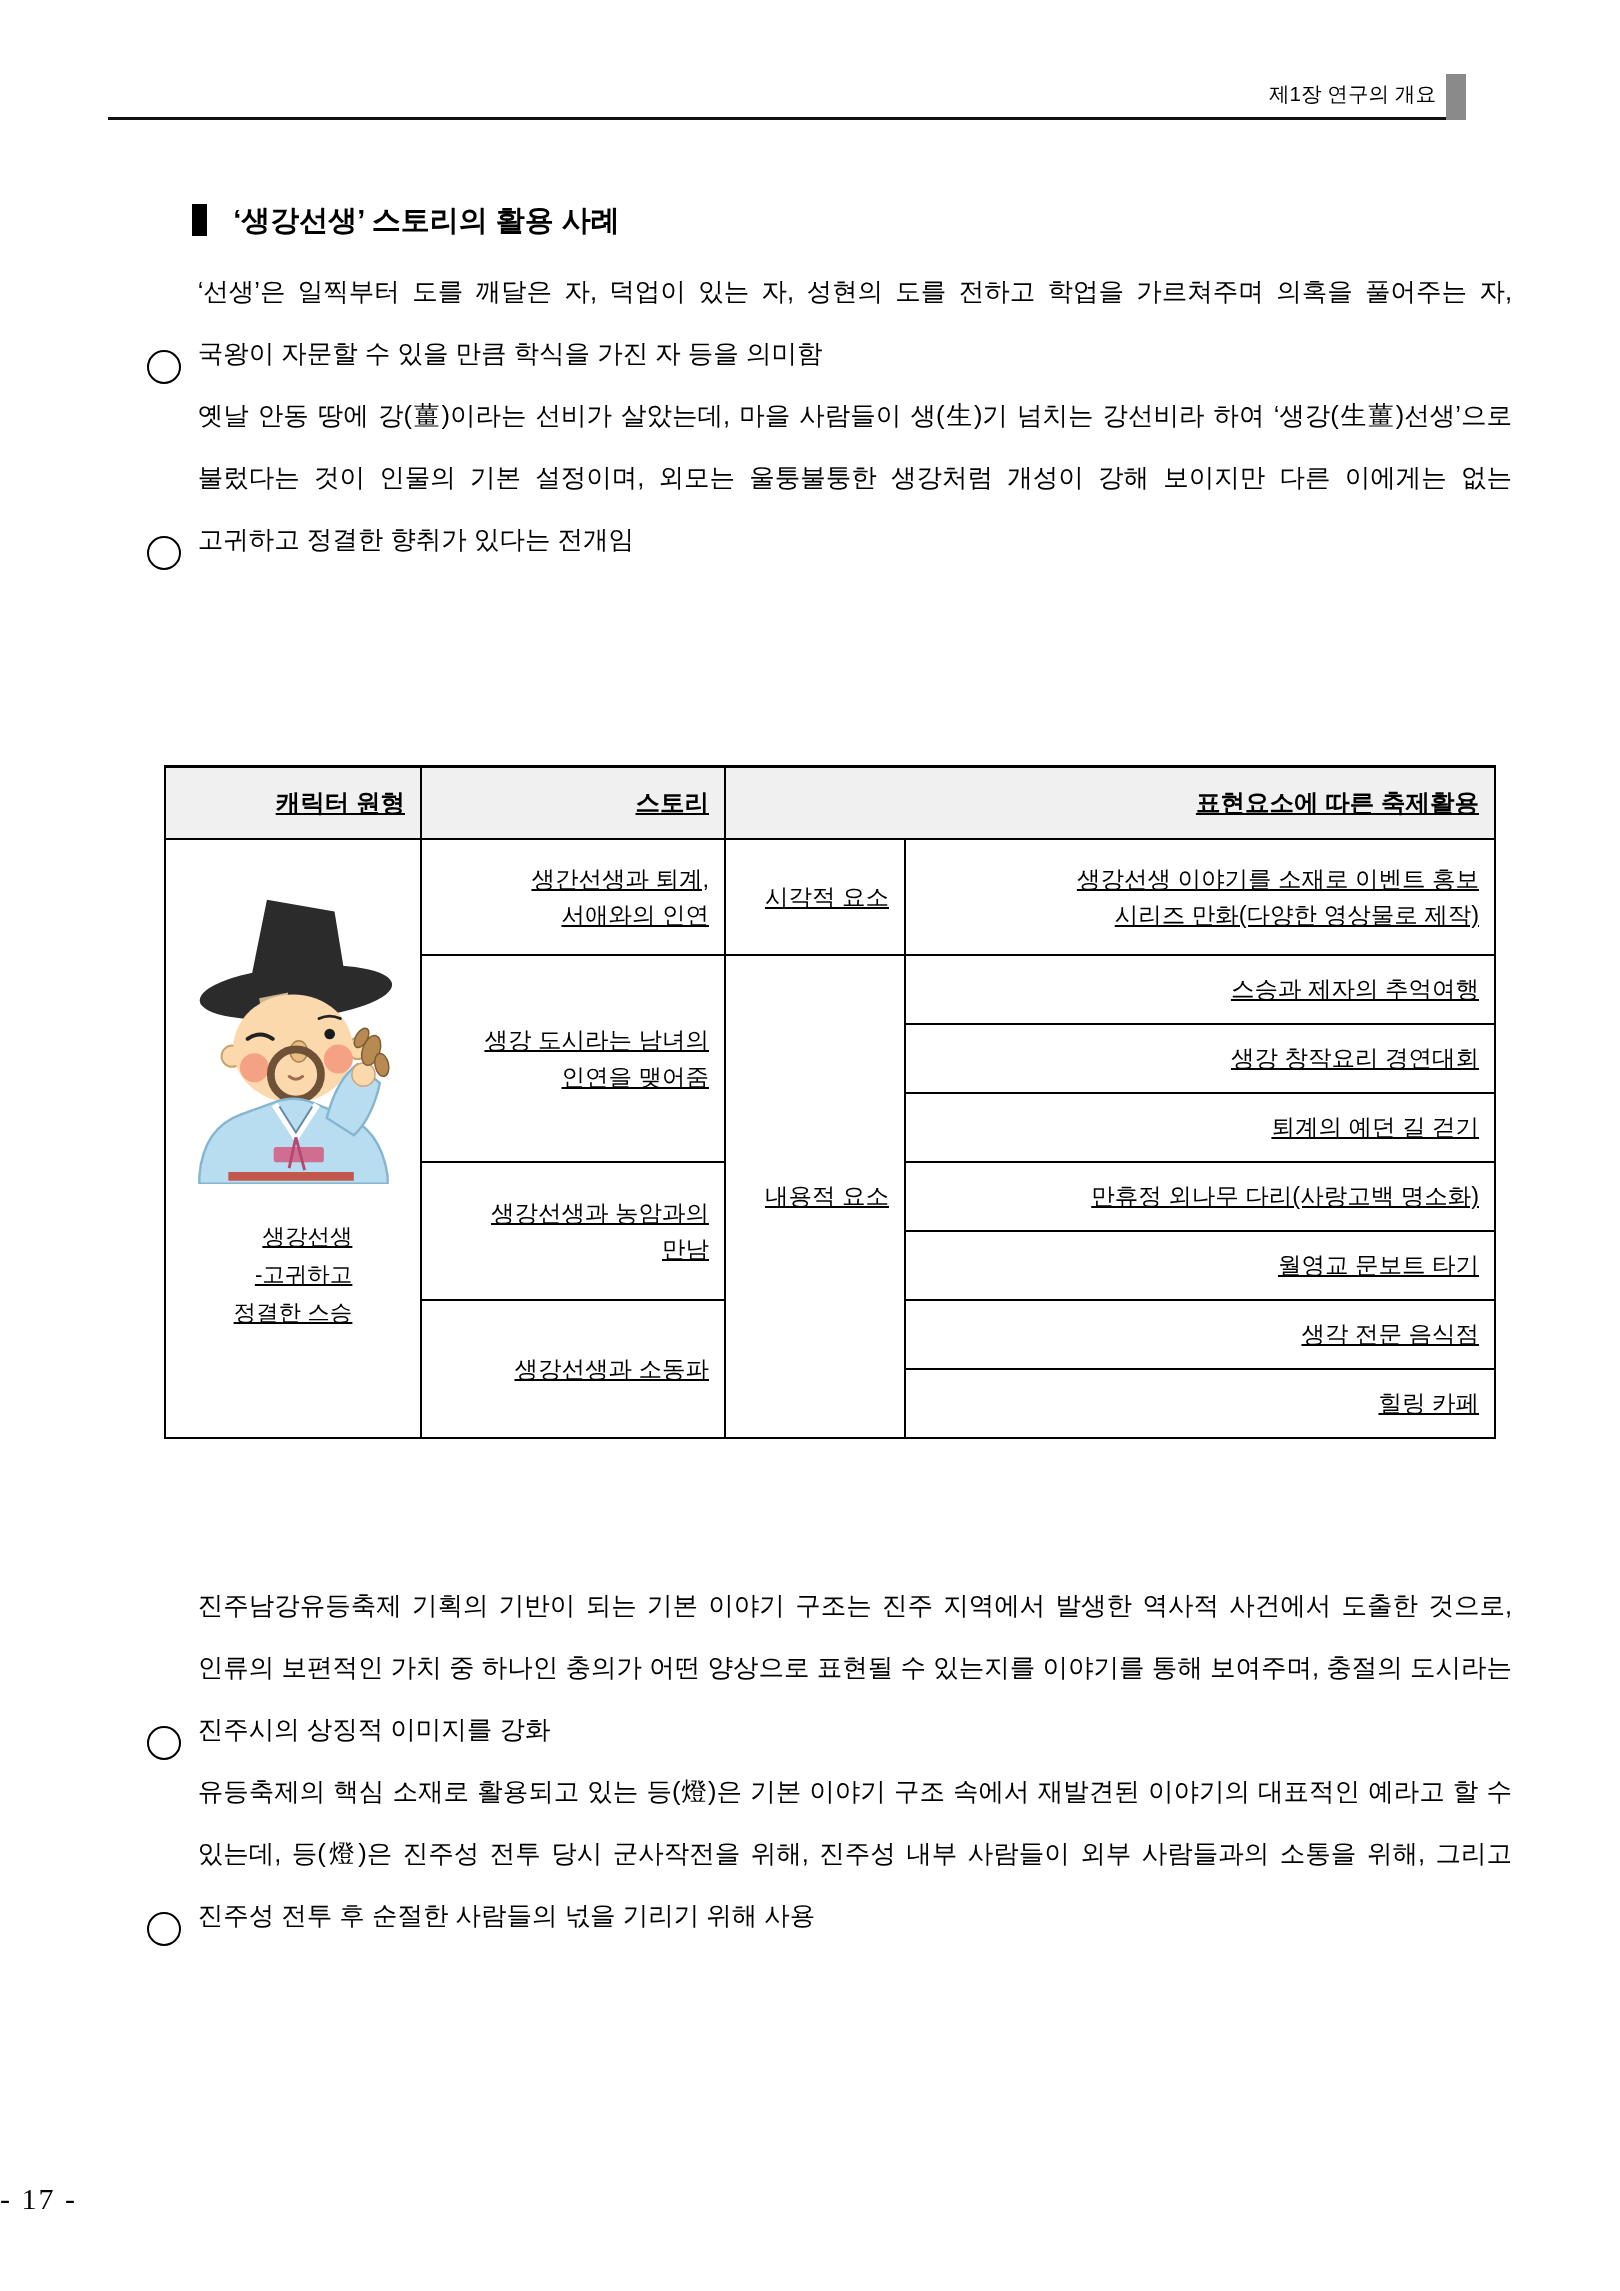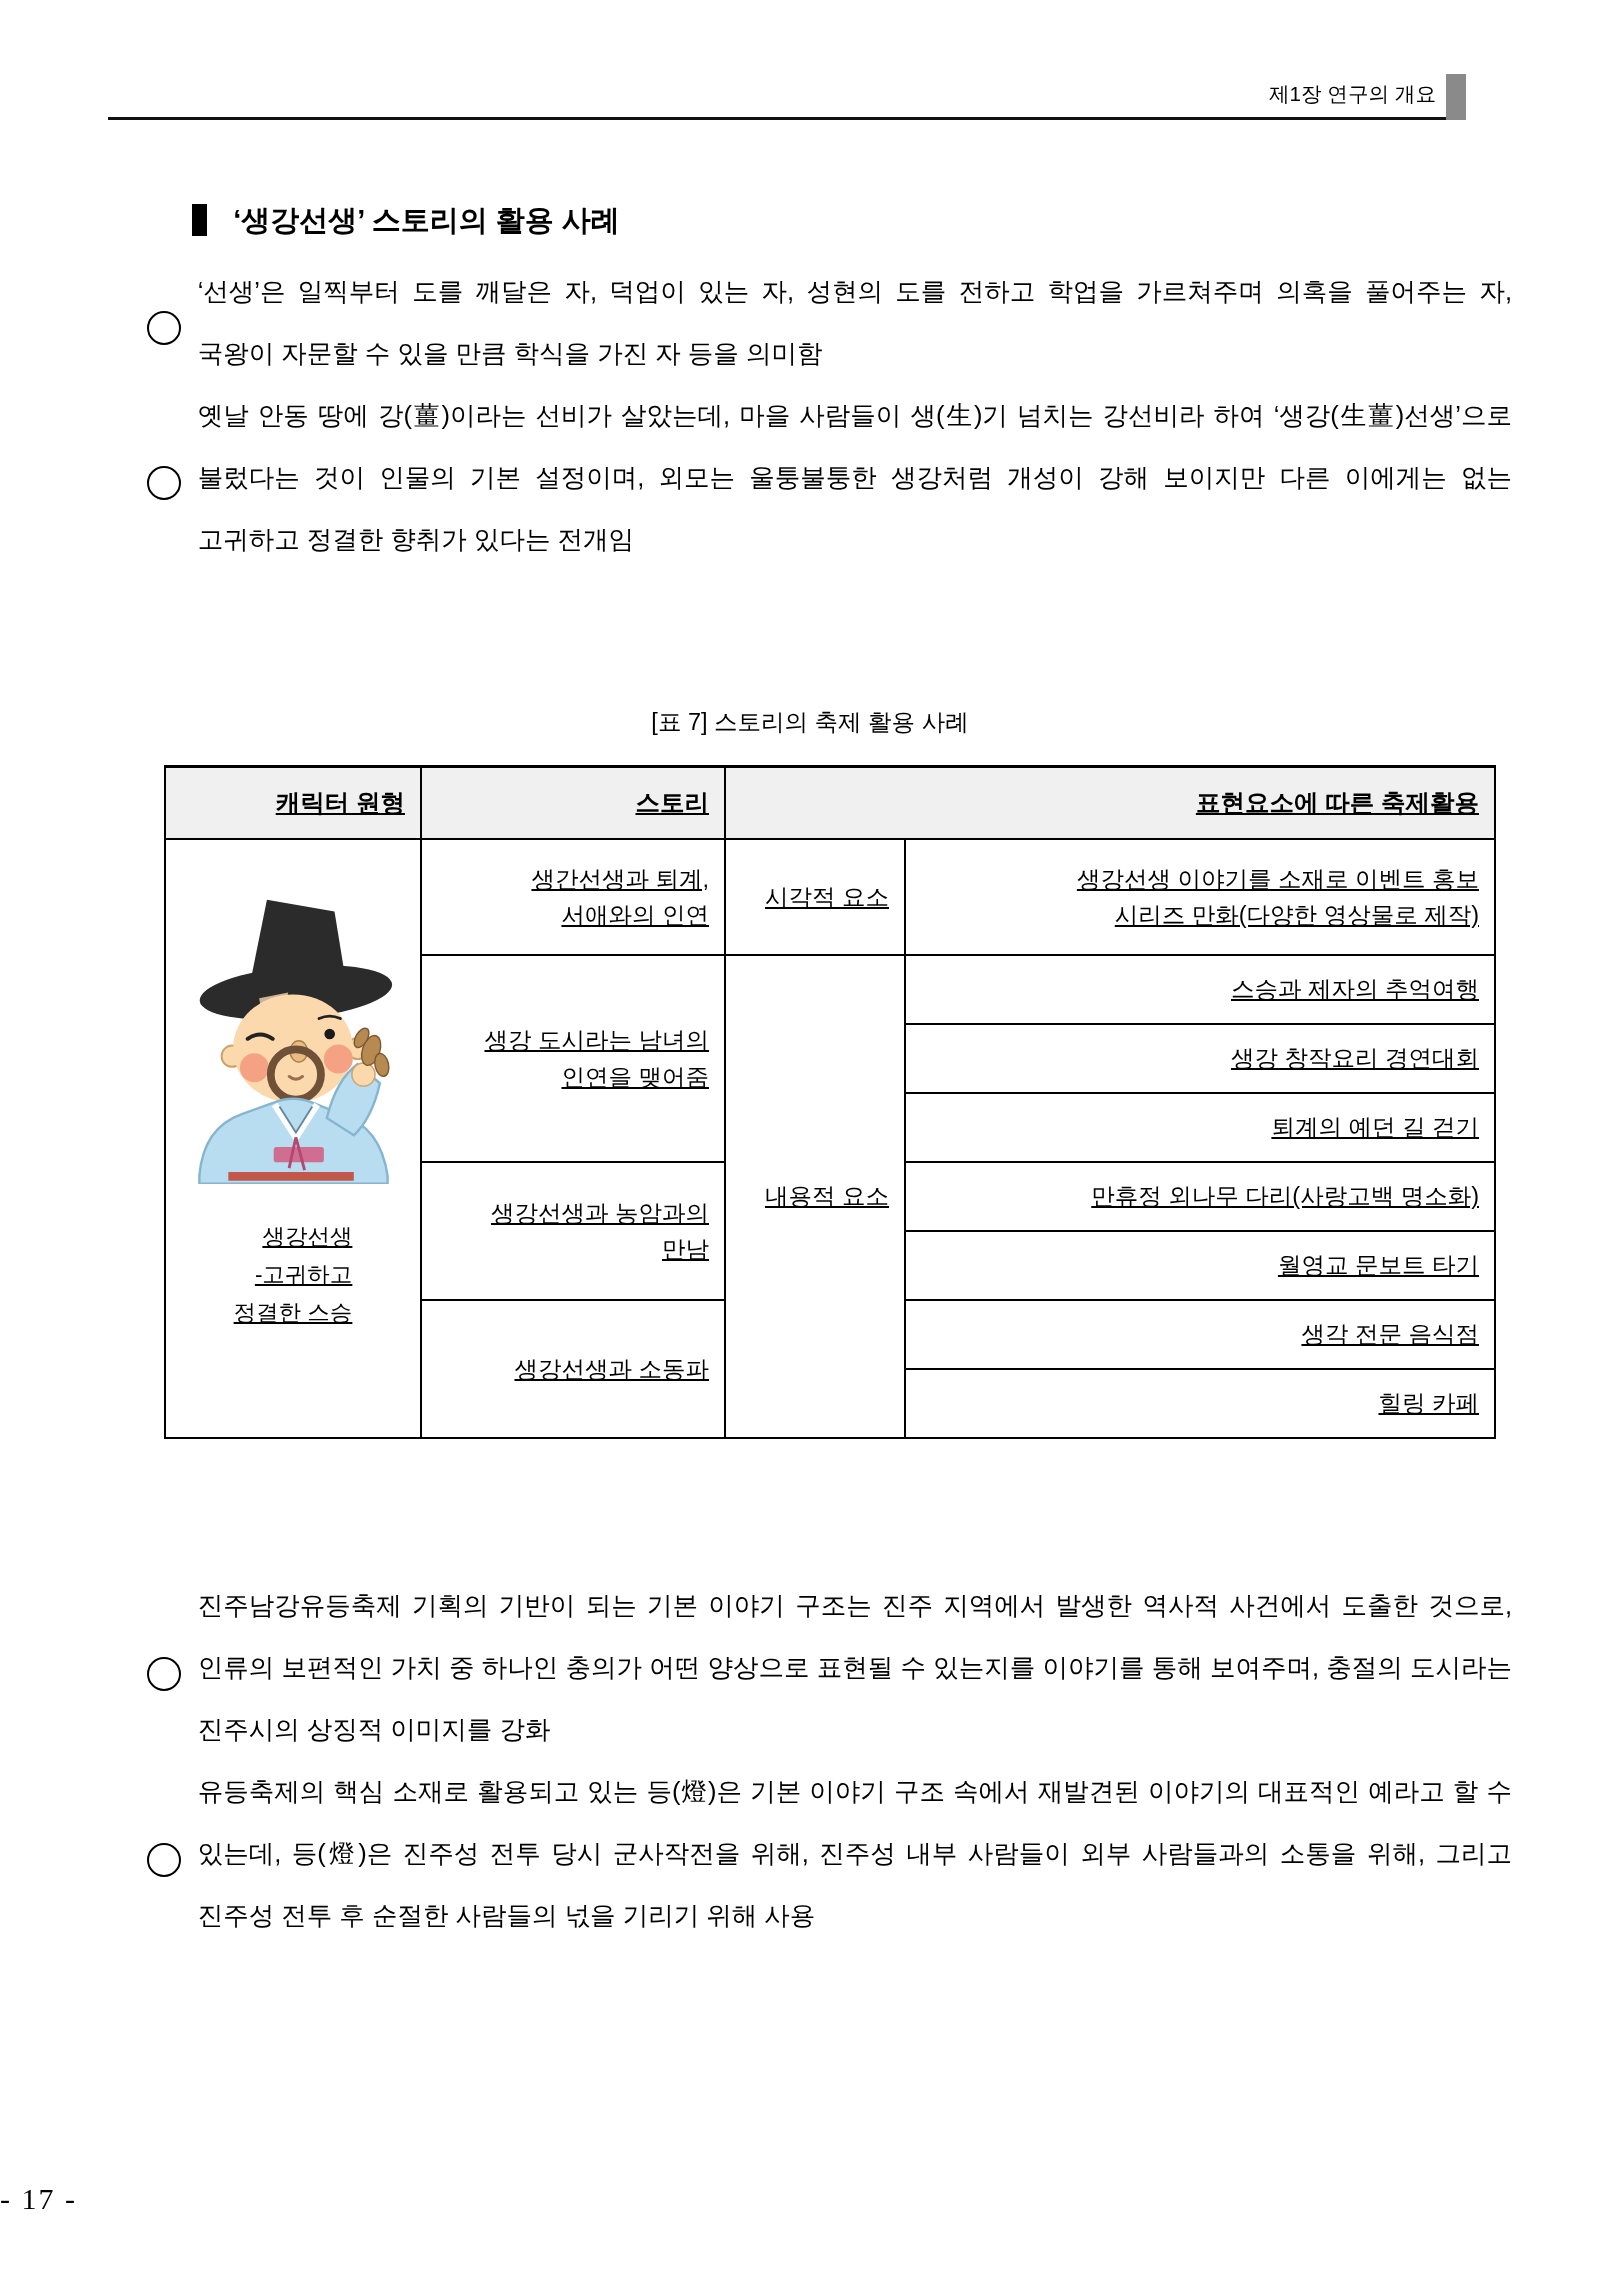--- a/index.html
+++ b/index.html
@@ -11,21 +11,21 @@
   .chapter-label{position:absolute;top:80px;right:184px;font-size:20.6px;letter-spacing:0;}
   .head-bar{position:absolute;left:1446px;top:74px;width:19.6px;height:46px;}
   .head-rule{position:absolute;left:108px;top:117px;width:1338px;height:2.9px;background:#111;}
   
   .section{position:absolute;left:0;right:0;}
   .sec-ginger{top:201px;}
   .sec-jinju{top:1564px;}
   .sec-heading{margin:0 108px 19.6px 192px;font-size:29px;font-weight:bold;line-height:39px;}
   .heading-marker{display:inline-block;width:14.7px;height:32px;background:#000;margin-right:26.5px;vertical-align:-5.9px;}
   .bullets{margin:9.8px 108px 0 147px;}
-  .bullet-item{display:flex;align-items:center;}
+  .bullet-item{display:flex;align-items:flex-end;}
   .bullet-circle{flex:none;width:30px;height:30px;border:2.5px solid #000;border-radius:50%;margin-top:13.7px;background:#fff;}
   .bullet-text{
     flex:1;margin-left:16.7px;font-size:25.5px;line-height:62px;
     text-align:justify;word-break:keep-all;
   }
   
   .table-caption{position:absolute;top:706px;left:0;width:100%;text-align:center;font-size:23.5px;}
   table.festival{
     position:absolute;left:164px;top:765px;width:1330px;
     border-collapse:collapse;table-layout:fixed;
@@ -67,21 +67,20 @@
         <span class="bullet-circle"></span>
         <div class="bullet-text">‘선생’은 일찍부터 도를 깨달은 자, 덕업이 있는 자, 성현의 도를 전하고 학업을 가르쳐주며 의혹을 풀어주는 자, 국왕이 자문할 수 있을 만큼 학식을 가진 자 등을 의미함</div>
       </div>
       <div class="bullet-item">
         <span class="bullet-circle"></span>
         <div class="bullet-text">옛날 안동 땅에 강(薑)이라는 선비가 살았는데, 마을 사람들이 생(生)기 넘치는 강선비라 하여 ‘생강(生薑)선생’으로 불렀다는 것이 인물의 기본 설정이며, 외모는 울퉁불퉁한 생강처럼 개성이 강해 보이지만 다른 이에게는 없는 고귀하고 정결한 향취가 있다는 전개임</div>
       </div>
     </div>
   </div>
 
-  <div class="table-caption">[표 7] 스토리의 축제 활용 사례</div>
 
   <table class="festival">
     <colgroup>
       <col style="width:256px">
         <col style="width:304px">
         <col style="width:180px">
         <col style="width:590px">
     </colgroup>
     <thead>
       <tr>

